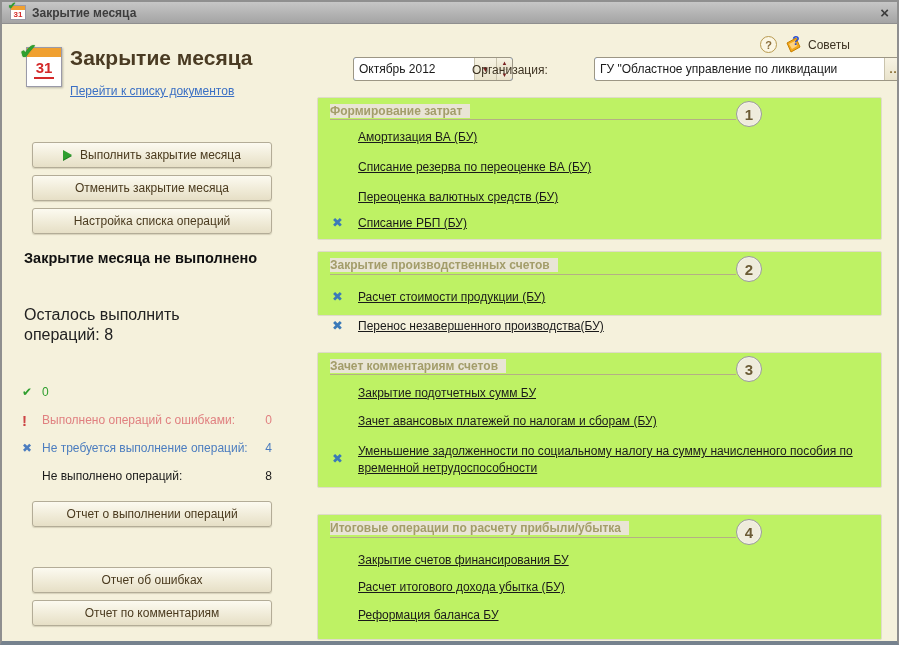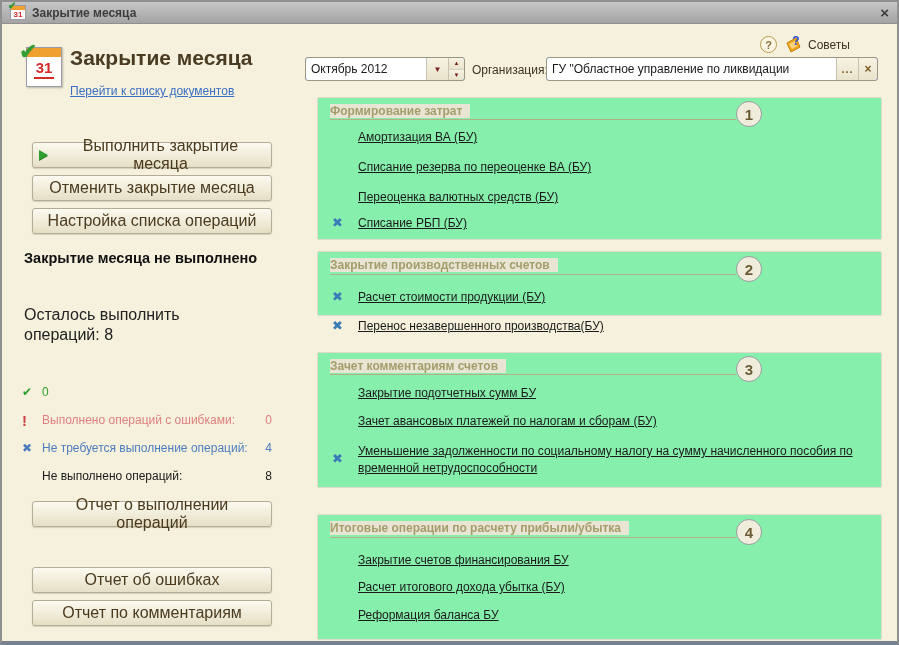--- a/index.html
+++ b/index.html
@@ -29,56 +29,56 @@
   .cal-mini .cal-day{top:4px;font-size:8px;line-height:9px;}
   .cal-mini .cal-check{left:-3px;top:-6px;font-size:10px;}
   .cal-big{width:36px;height:40px;margin-left:6px;margin-top:5px;box-shadow:1px 1px 2px rgba(0,0,0,.25);}
   .cal-big .cal-top{height:9px;}
   .cal-big .cal-day{top:11px;font-size:15px;}
   .cal-big .cal-underline{position:absolute;left:7px;right:7px;top:29px;border-top:2px solid #d42a2a;}
   .cal-big .cal-check{left:-8px;top:-9px;font-size:22px;}
   .page-title{position:absolute;left:68px;top:44px;font-size:21px;font-weight:bold;color:#4a3b23;}
   .doc-link{position:absolute;left:68px;top:82px;color:#3a6fc4;text-decoration:underline;cursor:pointer;}
   
-  .fgroup{position:absolute;height:24px;border:1px solid #9c9684;border-radius:3px;background:#3b82f6;display:flex;overflow:hidden;}
+  .fgroup{position:absolute;height:24px;border:1px solid #9c9684;border-radius:3px;background:#3b82f6;display:flex;overflow:hidden;margin-left:48px;}
   .fgroup input{border:none;outline:none;font-family:inherit;font-size:12px;padding:0 5px;color:#1a1a1a;background:#fff;height:100%;}
   .fbtn{display:flex;align-items:center;justify-content:center;background:linear-gradient(#f7f3e3,#e9e3cc);border-left:1px solid #c9c3ad;color:#7a2020;cursor:pointer;}
   .fbtn.brown{color:#7a5c1e;font-weight:bold;}
   .spin{display:flex;flex-direction:column;width:16px;border-left:1px solid #c9c3ad;}
   .spin span{flex:1;display:flex;align-items:center;justify-content:center;font-size:6px;color:#7a2020;background:linear-gradient(#f7f3e3,#e9e3cc);cursor:pointer;}
   .spin span + span{border-top:1px solid #d8d2bc;}
   .org-label{position:absolute;left:470px;top:61px;color:#3d3322;}
   .help-circle{position:absolute;left:758px;top:34px;width:17px;height:17px;border-radius:50%;
     border:1px solid #b89a50;background:#fbf6e3;color:#8a6d3b;font-weight:bold;font-size:11px;
     display:flex;align-items:center;justify-content:center;cursor:pointer;}
   .tips{position:absolute;left:783px;top:33px;display:flex;align-items:center;cursor:pointer;}
   .tips .tips-label{margin-left:4px;color:#3d3322;}
   
   .btn{
     position:absolute;left:30px;width:240px;height:26px;
     border:1px solid #b3ac97;border-radius:3px;
     background:linear-gradient(#fcfaf0,#efead6 60%,#e6dfc6);
-    color:#4a3a1e;font-size:16px;font-family:inherit;
+    color:#4a3a1e;font-size:12px;font-family:inherit;
     display:flex;align-items:center;justify-content:center;cursor:pointer;
     box-shadow:0 1px 1px rgba(120,110,80,.25);
   }
   .btn .play{width:0;height:0;border-left:9px solid #2e9e2e;border-top:5px solid transparent;border-bottom:5px solid transparent;margin-right:8px;filter:drop-shadow(0 1px 0 #1c7a1c);}
   .status-title{position:absolute;left:22px;top:246px;width:235px;font-size:14.5px;font-weight:bold;line-height:20px;color:#111;}
   .remaining{position:absolute;left:22px;top:303px;width:212px;font-size:16px;line-height:20px;color:#222;}
   .c-row{position:absolute;left:20px;width:250px;height:20px;display:flex;align-items:center;}
   .c-ico{width:20px;flex:0 0 20px;font-weight:bold;}
   .c-label{flex:1;}
   .c-val{text-align:right;}
   .c-green{color:#2e9e2e;}
   .c-red{color:#e08080;}
   .c-red .c-ico{color:#cc4444;font-size:15px;}
   .c-blue{color:#4c7dbf;}
   .c-black{color:#1a1a1a;}
   
-  .section{position:absolute;left:315px;width:565px;background:#86efac;border:1px solid #dfdbc9;border-radius:2px;}
+  .section{position:absolute;left:315px;width:565px;background:#bef264;border:1px solid #dfdbc9;border-radius:2px;}
   .sec-line{position:absolute;left:12px;width:406px;border-top:1px solid #b5af85;}
   .sec-title{position:absolute;left:12px;top:6px;font-weight:bold;color:#a39d6a;background:#e9e5d5;padding-right:8px;z-index:2;}
   .badge{position:absolute;left:418px;top:3px;width:26px;height:26px;border-radius:50%;
     border:1px solid #9a9a9a;background:#efecdc;color:#6b5b35;font-size:15px;font-weight:bold;
     display:flex;align-items:center;justify-content:center;box-shadow:inset 0 0 2px #fff;}
   .op-row{position:absolute;left:0;right:10px;}
   .op-x{position:absolute;left:14px;top:0;color:#3b7ab8;font-weight:bold;font-size:13px;}
   .op-link{position:absolute;left:40px;top:0;color:#1a1a1a;text-decoration:underline;cursor:pointer;line-height:17px;}
   .op-link.wide{width:512px;display:block;}
 </style>

